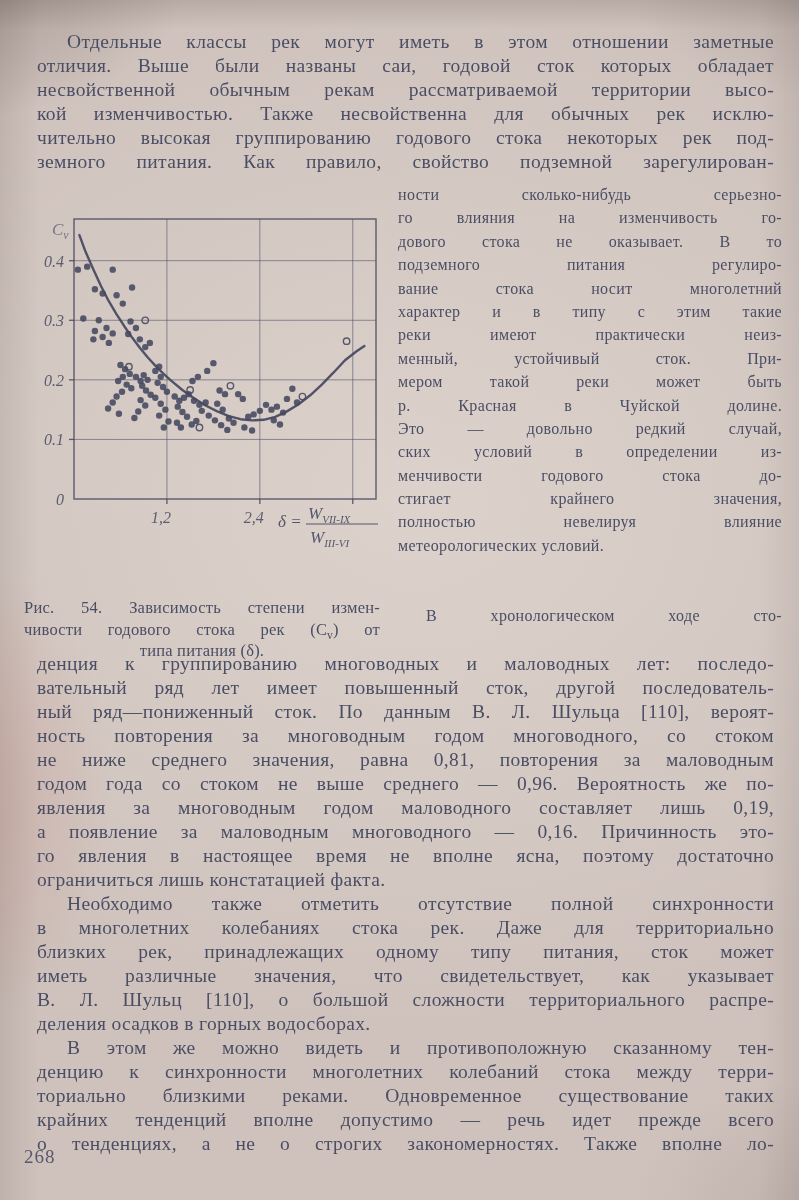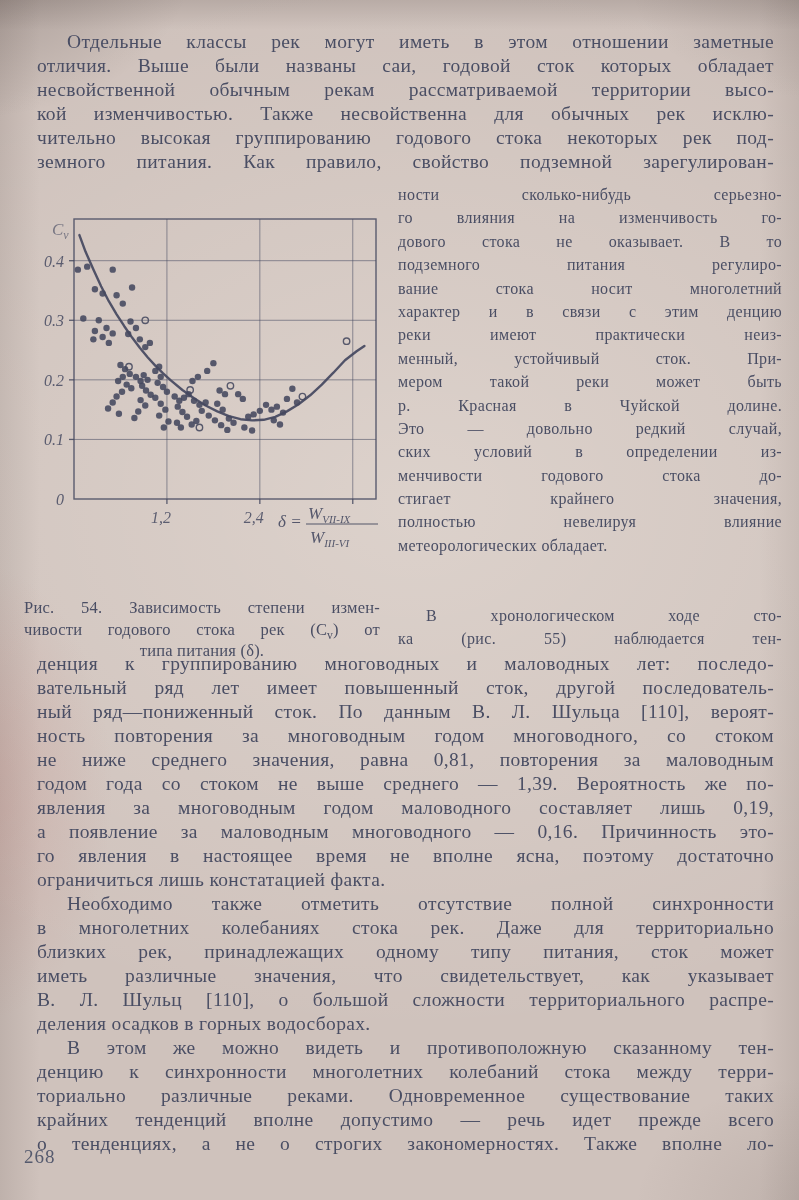--- a/index.html
+++ b/index.html
@@ -201,62 +201,61 @@
       <div class="line">чивости годового стока рек (C<sub>v</sub>) от</div>
       <div class="line center">типа питания (δ).</div>
     </div>
 
   <div class="block col-size" style="left:398px;top:183px;width:384px;">
       <div class="line">ности сколько-нибудь серьезно-</div>
       <div class="line">го влияния на изменчивость го-</div>
       <div class="line">дового стока не оказывает. В то</div>
       <div class="line">подземного питания регулиро-</div>
       <div class="line">вание стока носит многолетний</div>
-      <div class="line">характер и в связи с этим денцию</div>
+      <div class="line">характер и в типу с этим такие</div>
       <div class="line">реки имеют практически неиз-</div>
       <div class="line">менный, устойчивый сток. При-</div>
       <div class="line">мером такой реки может быть</div>
       <div class="line">р. Красная в Чуйской долине.</div>
       <div class="line">Это — довольно редкий случай,</div>
       <div class="line">ских условий в определении из-</div>
       <div class="line">менчивости годового стока до-</div>
       <div class="line">стигает крайнего значения,</div>
       <div class="line">полностью невелируя влияние</div>
-      <div class="line no-just">метеорологических обладает.</div>
+      <div class="line no-just">метеорологических условий.</div>
     </div>
 
   <div class="block col-size" style="left:398px;top:604px;width:384px;">
       <div class="line" style="text-indent: 28px;">В хронологическом ходе сто-</div>
-      <div class="line">ка (рис. 55) наблюдается тен-</div>
     </div>
 
   <div class="block body-size" style="left:37px;top:652px;width:737px;">
       <div class="line">денция к группированию многоводных и маловодных лет: последо-</div>
       <div class="line">вательный ряд лет имеет повышенный сток, другой последователь-</div>
       <div class="line">ный ряд—пониженный сток. По данным В. Л. Шульца [110], вероят-</div>
       <div class="line">ность повторения за многоводным годом многоводного, со стоком</div>
       <div class="line">не ниже среднего значения, равна 0,81, повторения за маловодным</div>
-      <div class="line">годом года со стоком не выше среднего — 1,39. Вероятность же по-</div>
+      <div class="line">годом года со стоком не выше среднего — 0,96. Вероятность же по-</div>
       <div class="line">явления за многоводным годом маловодного составляет лишь 0,19,</div>
       <div class="line">а появление за маловодным многоводного — 0,16. Причинность это-</div>
       <div class="line">го явления в настоящее время не вполне ясна, поэтому достаточно</div>
       <div class="line no-just">ограничиться лишь констатацией факта.</div>
     </div>
 
   <div class="block body-size" style="left:37px;top:892px;width:737px;">
       <div class="line" style="text-indent: 30px;">Необходимо также отметить отсутствие полной синхронности</div>
       <div class="line">в многолетних колебаниях стока рек. Даже для территориально</div>
       <div class="line">близких рек, принадлежащих одному типу питания, сток может</div>
       <div class="line">иметь различные значения, что свидетельствует, как указывает</div>
       <div class="line">В. Л. Шульц [110], о большой сложности территориального распре-</div>
       <div class="line no-just">деления осадков в горных водосборах.</div>
     </div>
 
   <div class="block body-size" style="left:37px;top:1036px;width:737px;">
       <div class="line" style="text-indent: 30px;">В этом же можно видеть и противоположную сказанному тен-</div>
       <div class="line">денцию к синхронности многолетних колебаний стока между терри-</div>
-      <div class="line">ториально различные реками. Одновременное существование таких</div>
+      <div class="line">ториально близкими реками. Одновременное существование таких</div>
       <div class="line">крайних тенденций вполне допустимо — речь идет прежде всего</div>
       <div class="line">о тенденциях, а не о строгих закономерностях. Также вполне ло-</div>
     </div>
 
   <div class="page-number">268</div>
 </div>
 
 </body></html>

